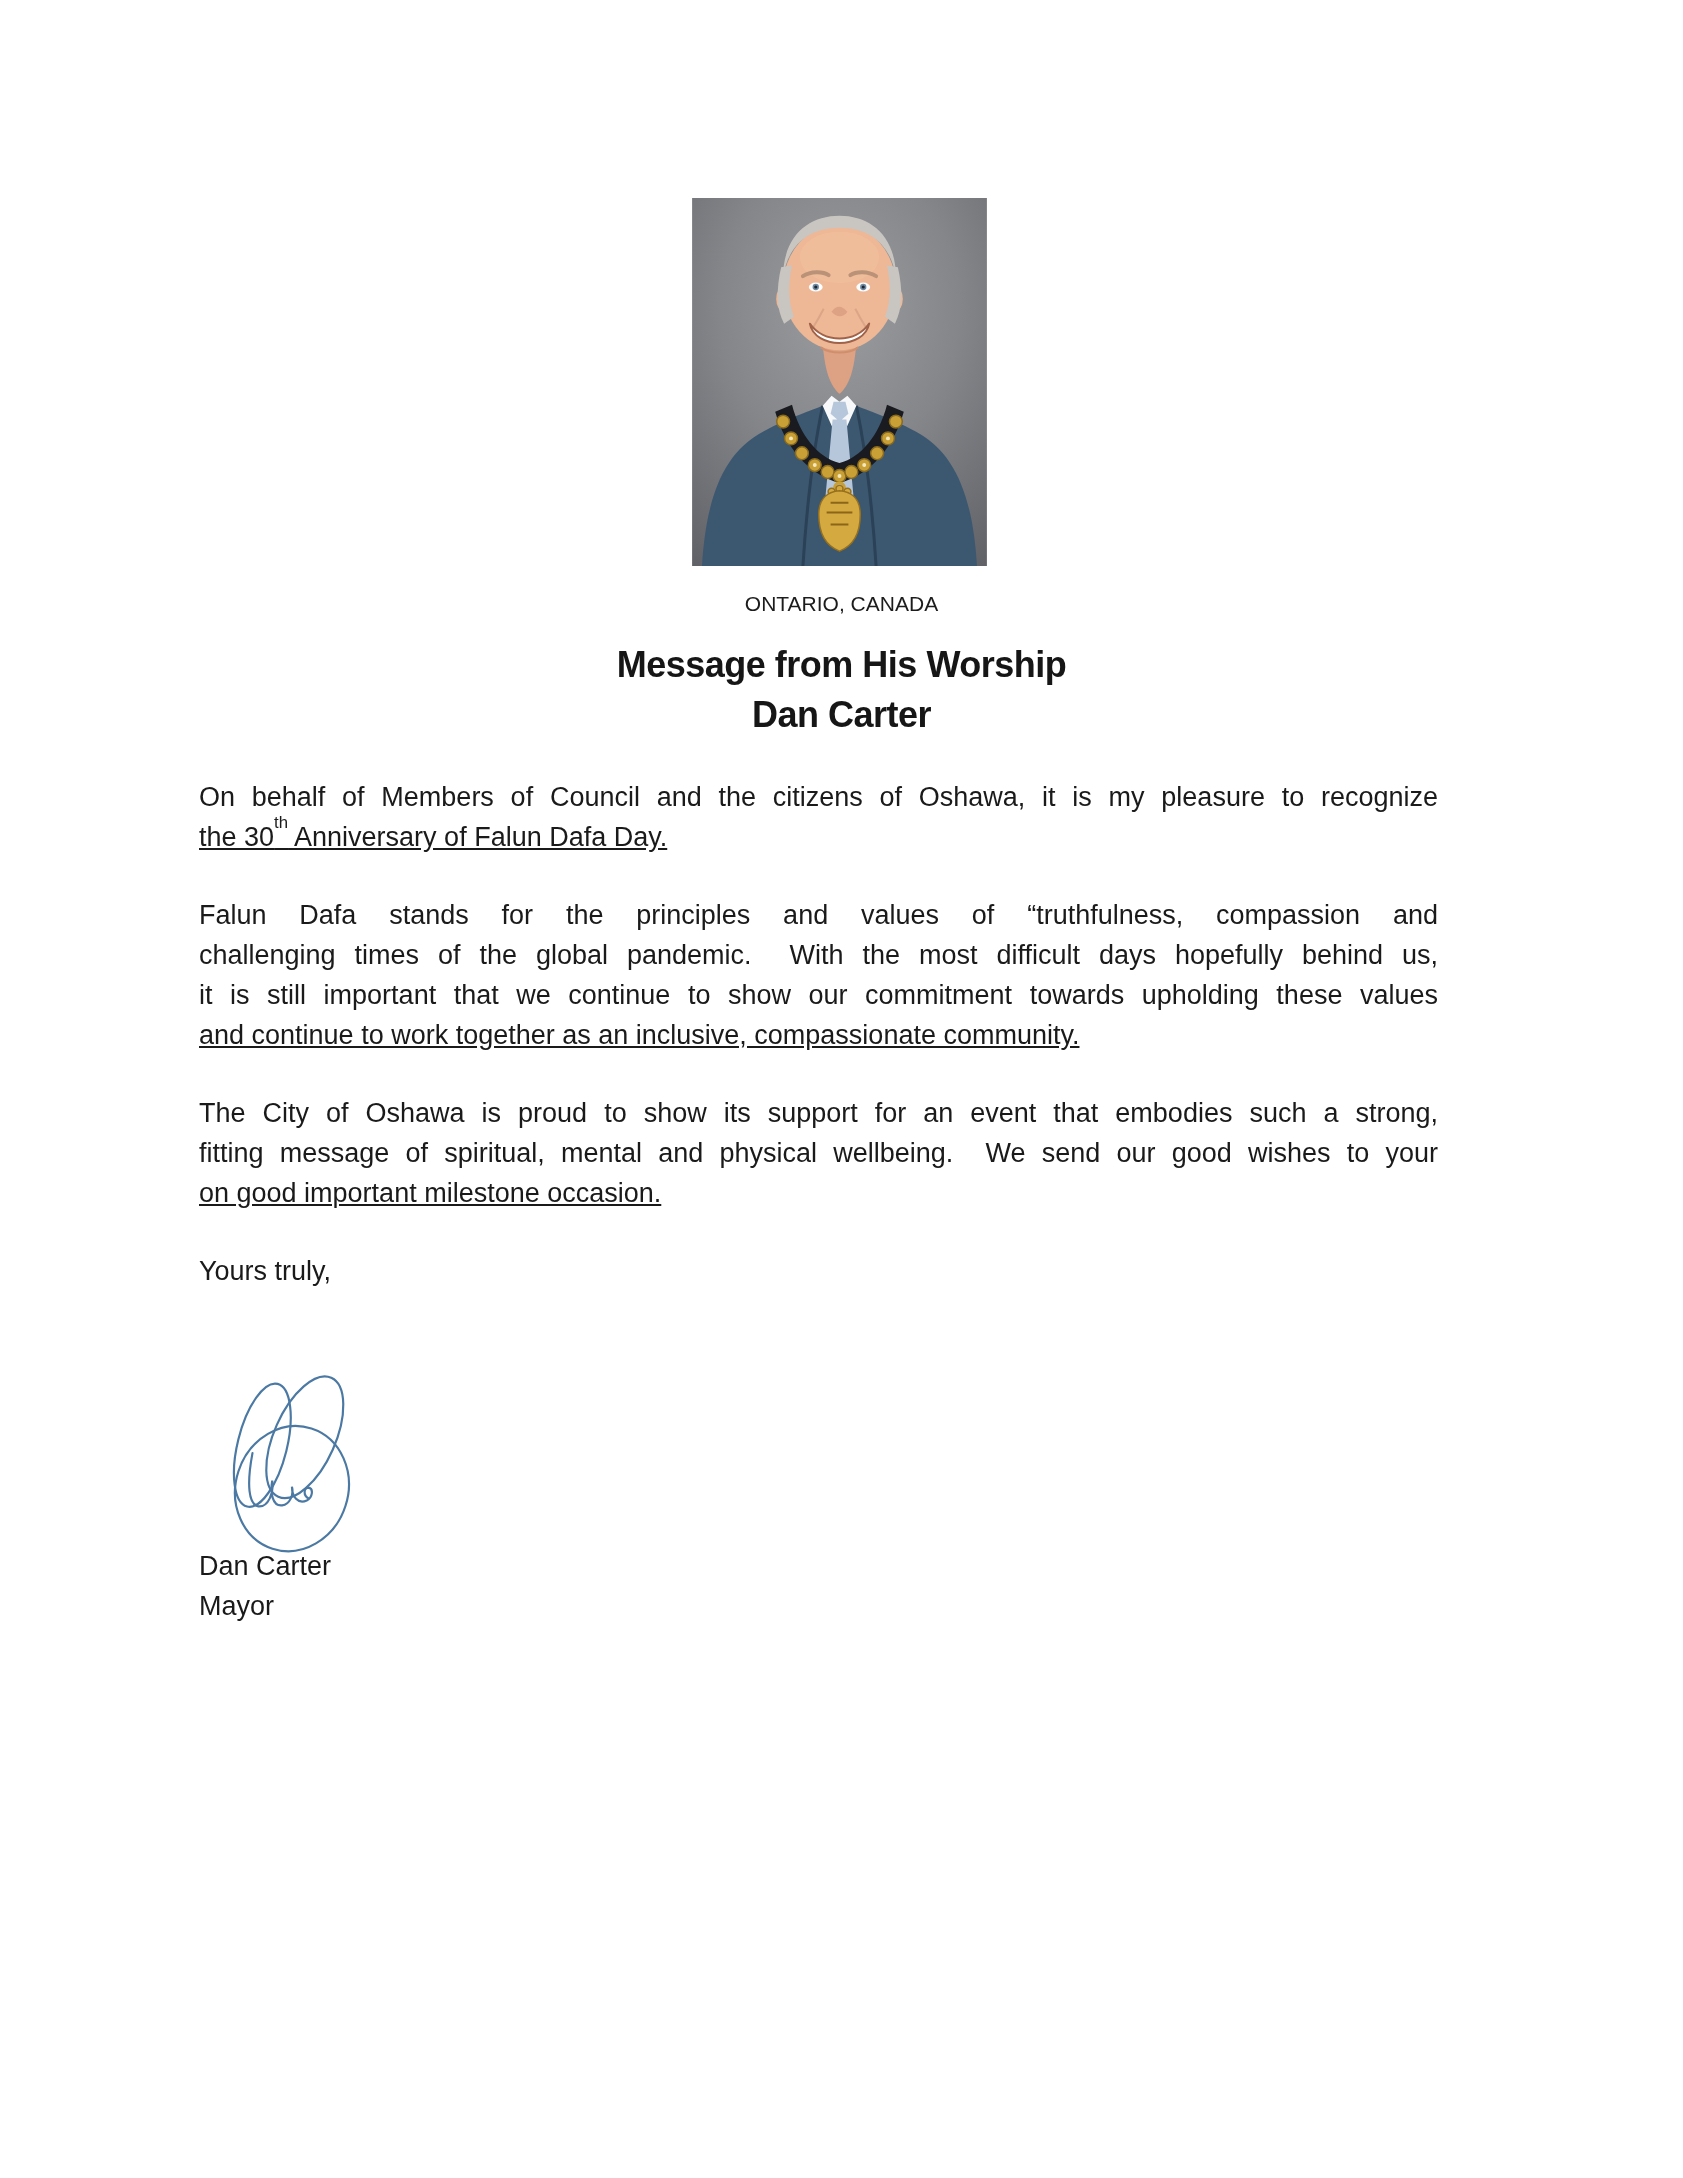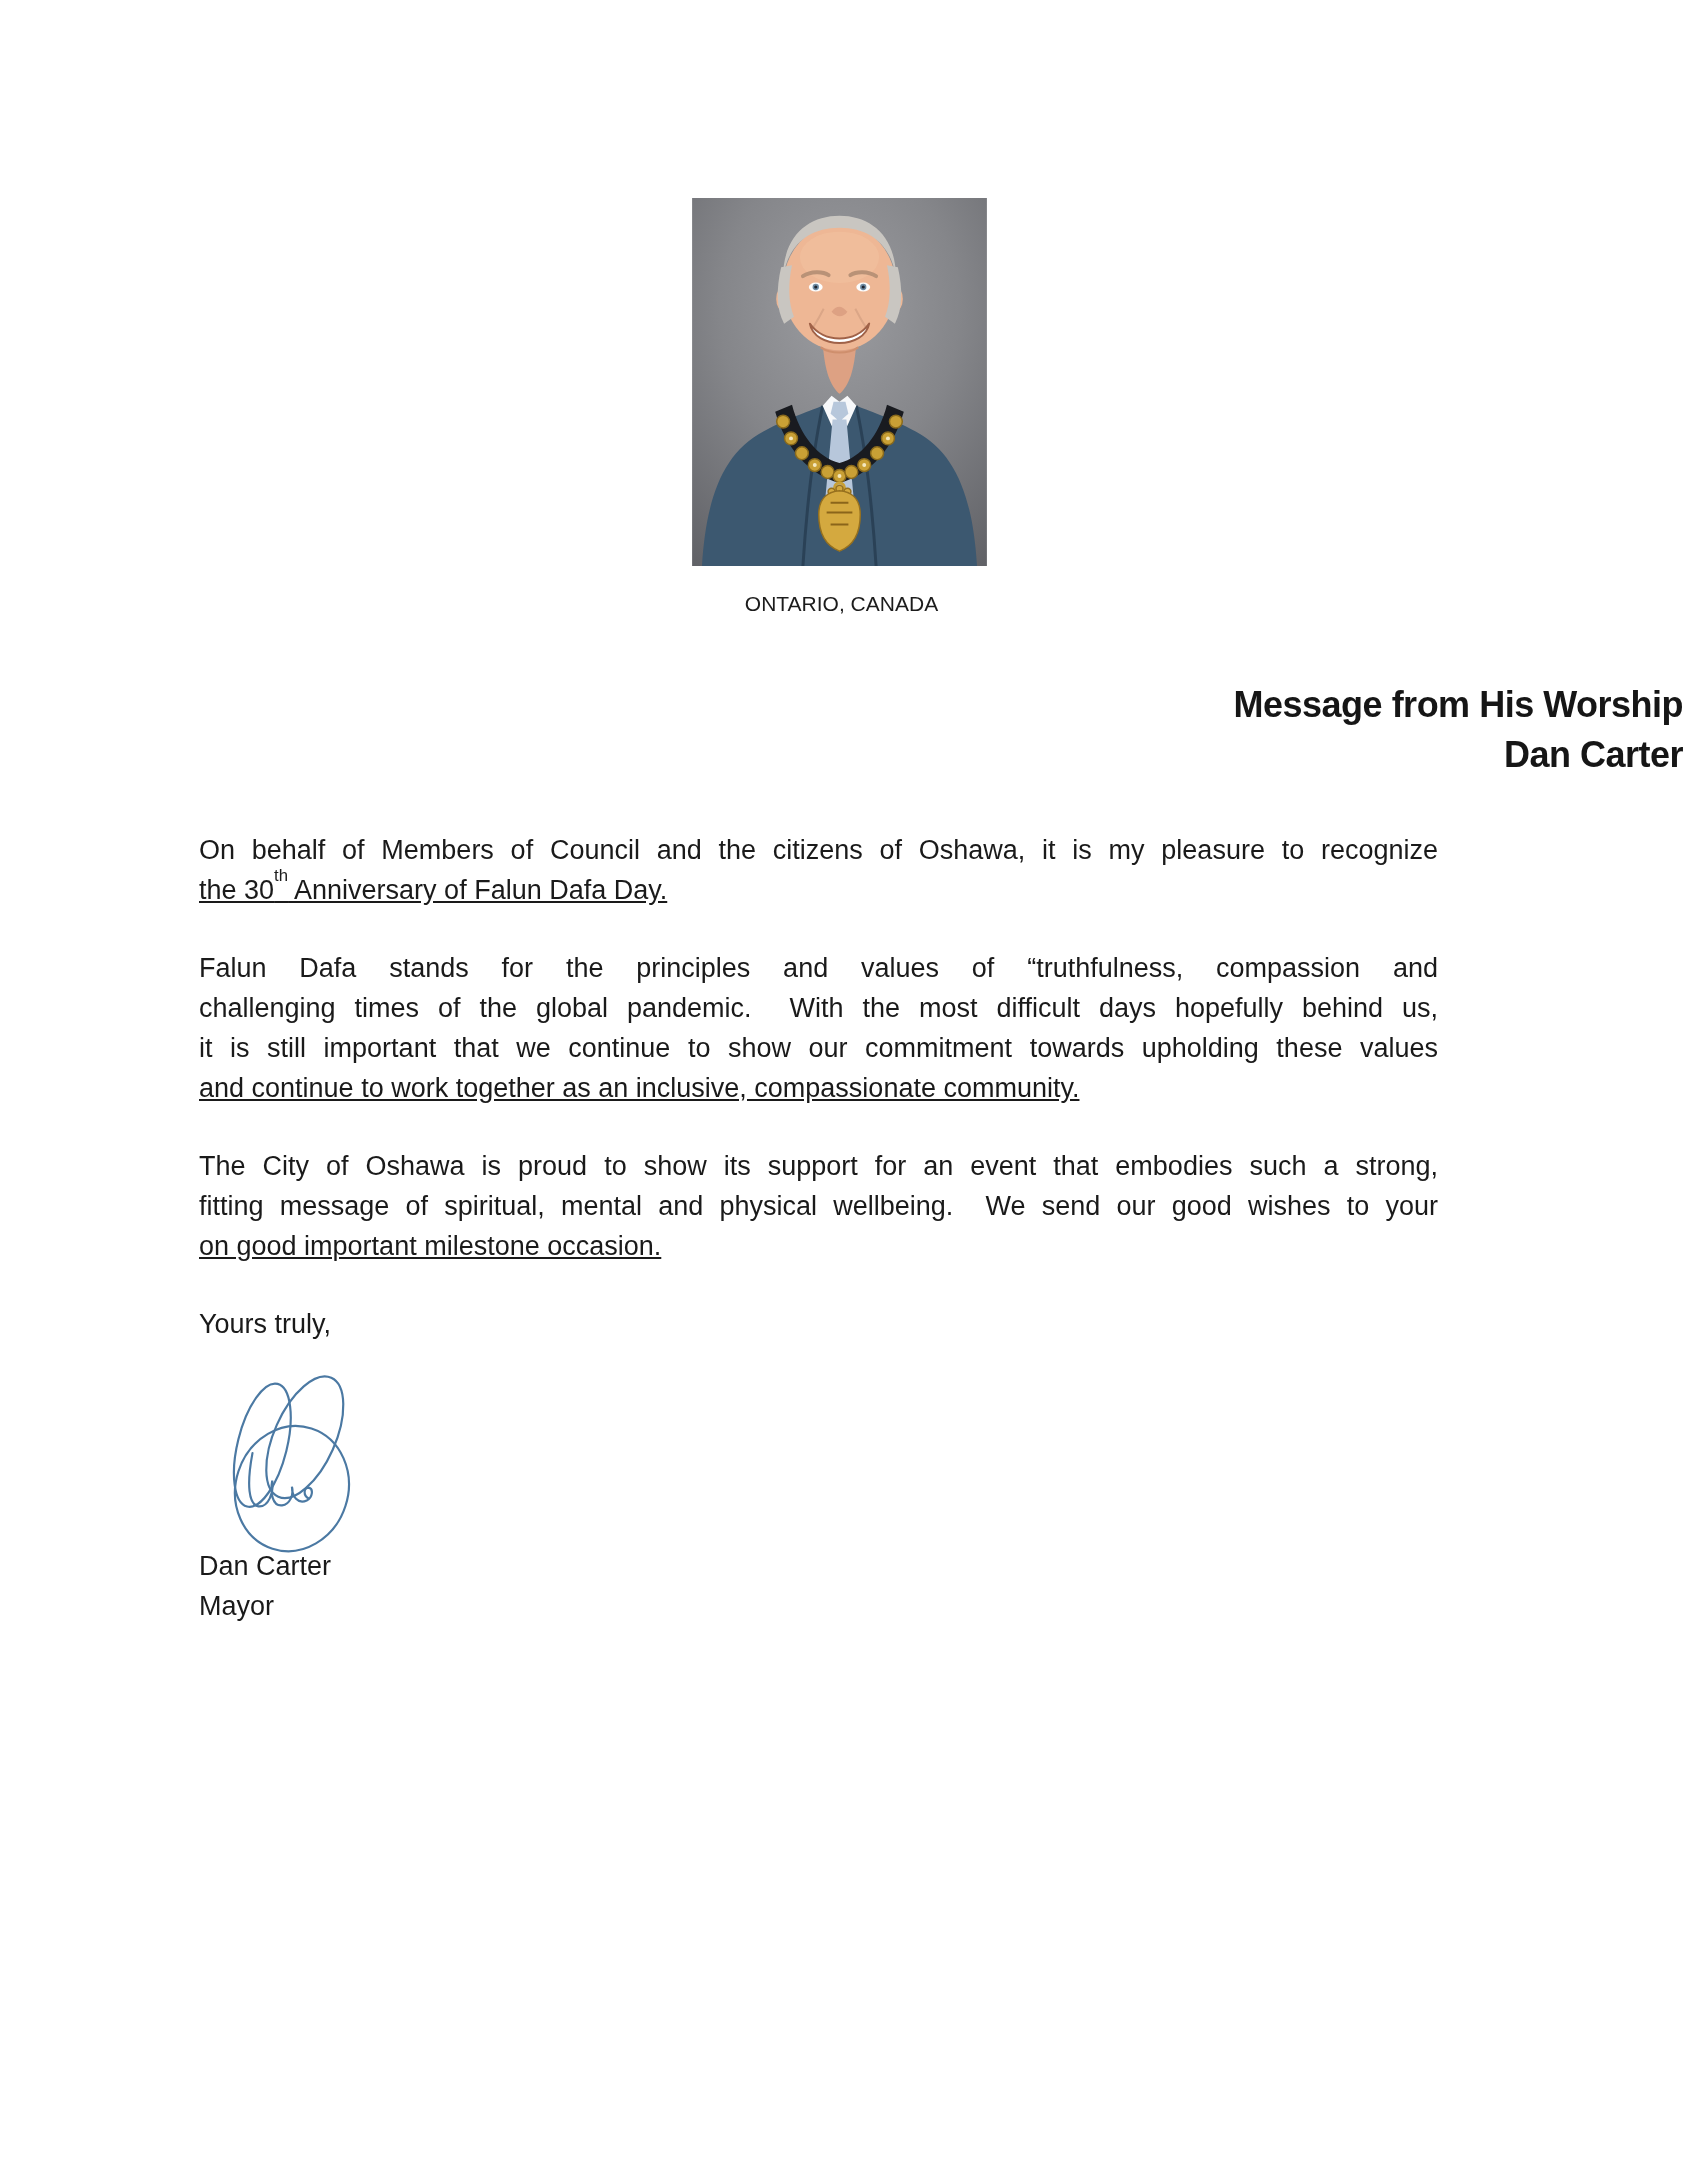--- a/index.html
+++ b/index.html
@@ -16,27 +16,27 @@
     position:absolute;left:692px;top:198px;width:295px;height:368px;
   }
   .photo svg{display:block;width:100%;height:100%;}
   
   .caption{
     position:absolute;left:0;top:588px;width:1683px;
     text-align:center;font-size:21px;line-height:32px;color:#1c1c1c;
   }
   
   .heading{
-    position:absolute;left:0;top:680px;width:1683px;
-    text-align:right;font-weight:bold;font-size:36px;line-height:50px;
+    position:absolute;left:0;top:640px;width:1683px;
+    text-align:center;font-weight:bold;font-size:36px;line-height:50px;
     letter-spacing:-0.5px;color:#161616;
   }
   
   .body{
-    position:absolute;left:199px;top:830px;width:1239px;
+    position:absolute;left:199px;top:777px;width:1239px;
     font-size:27px;line-height:40px;color:#1a1a1a;
   }
   .para{margin:0 0 38px 0;}
   .line{width:100%;}
   .jline{text-align:justify;text-align-last:justify;}
   .lline{text-align:left;text-decoration:underline;}
   .sup{font-size:0.62em;position:relative;top:-0.45em;line-height:0;}
   .salutation{margin:0;}
   
   .signature{

